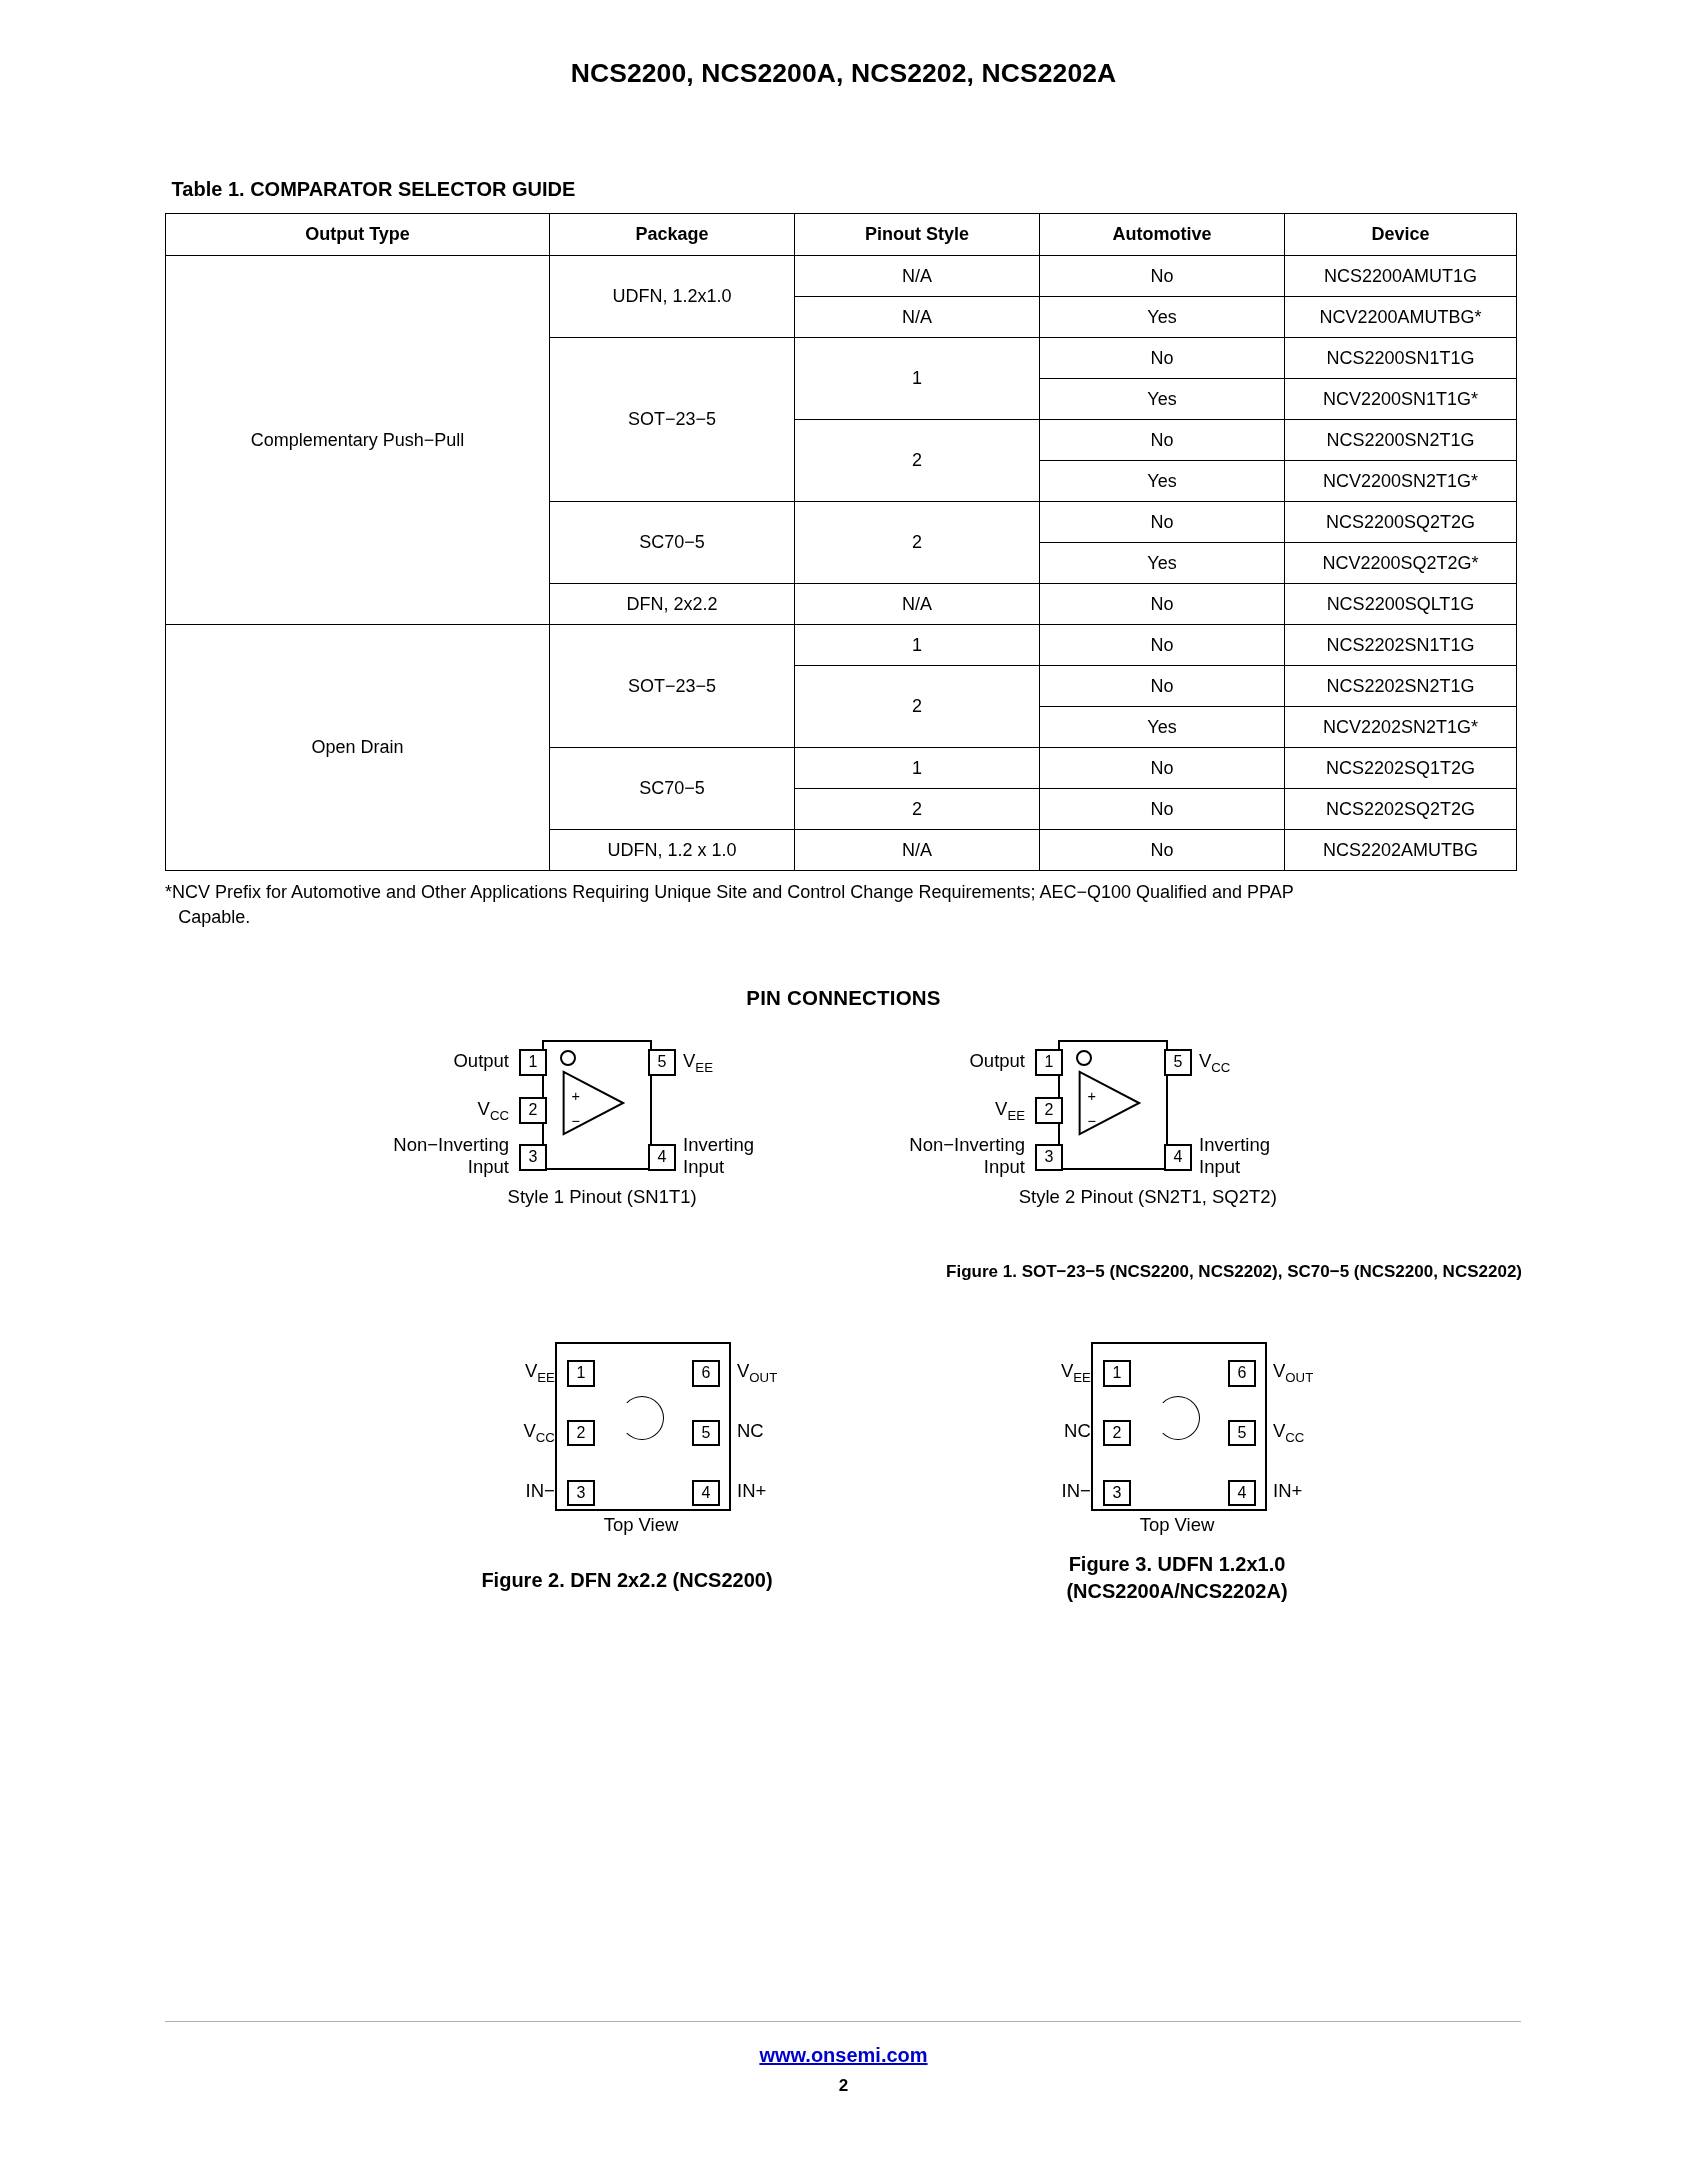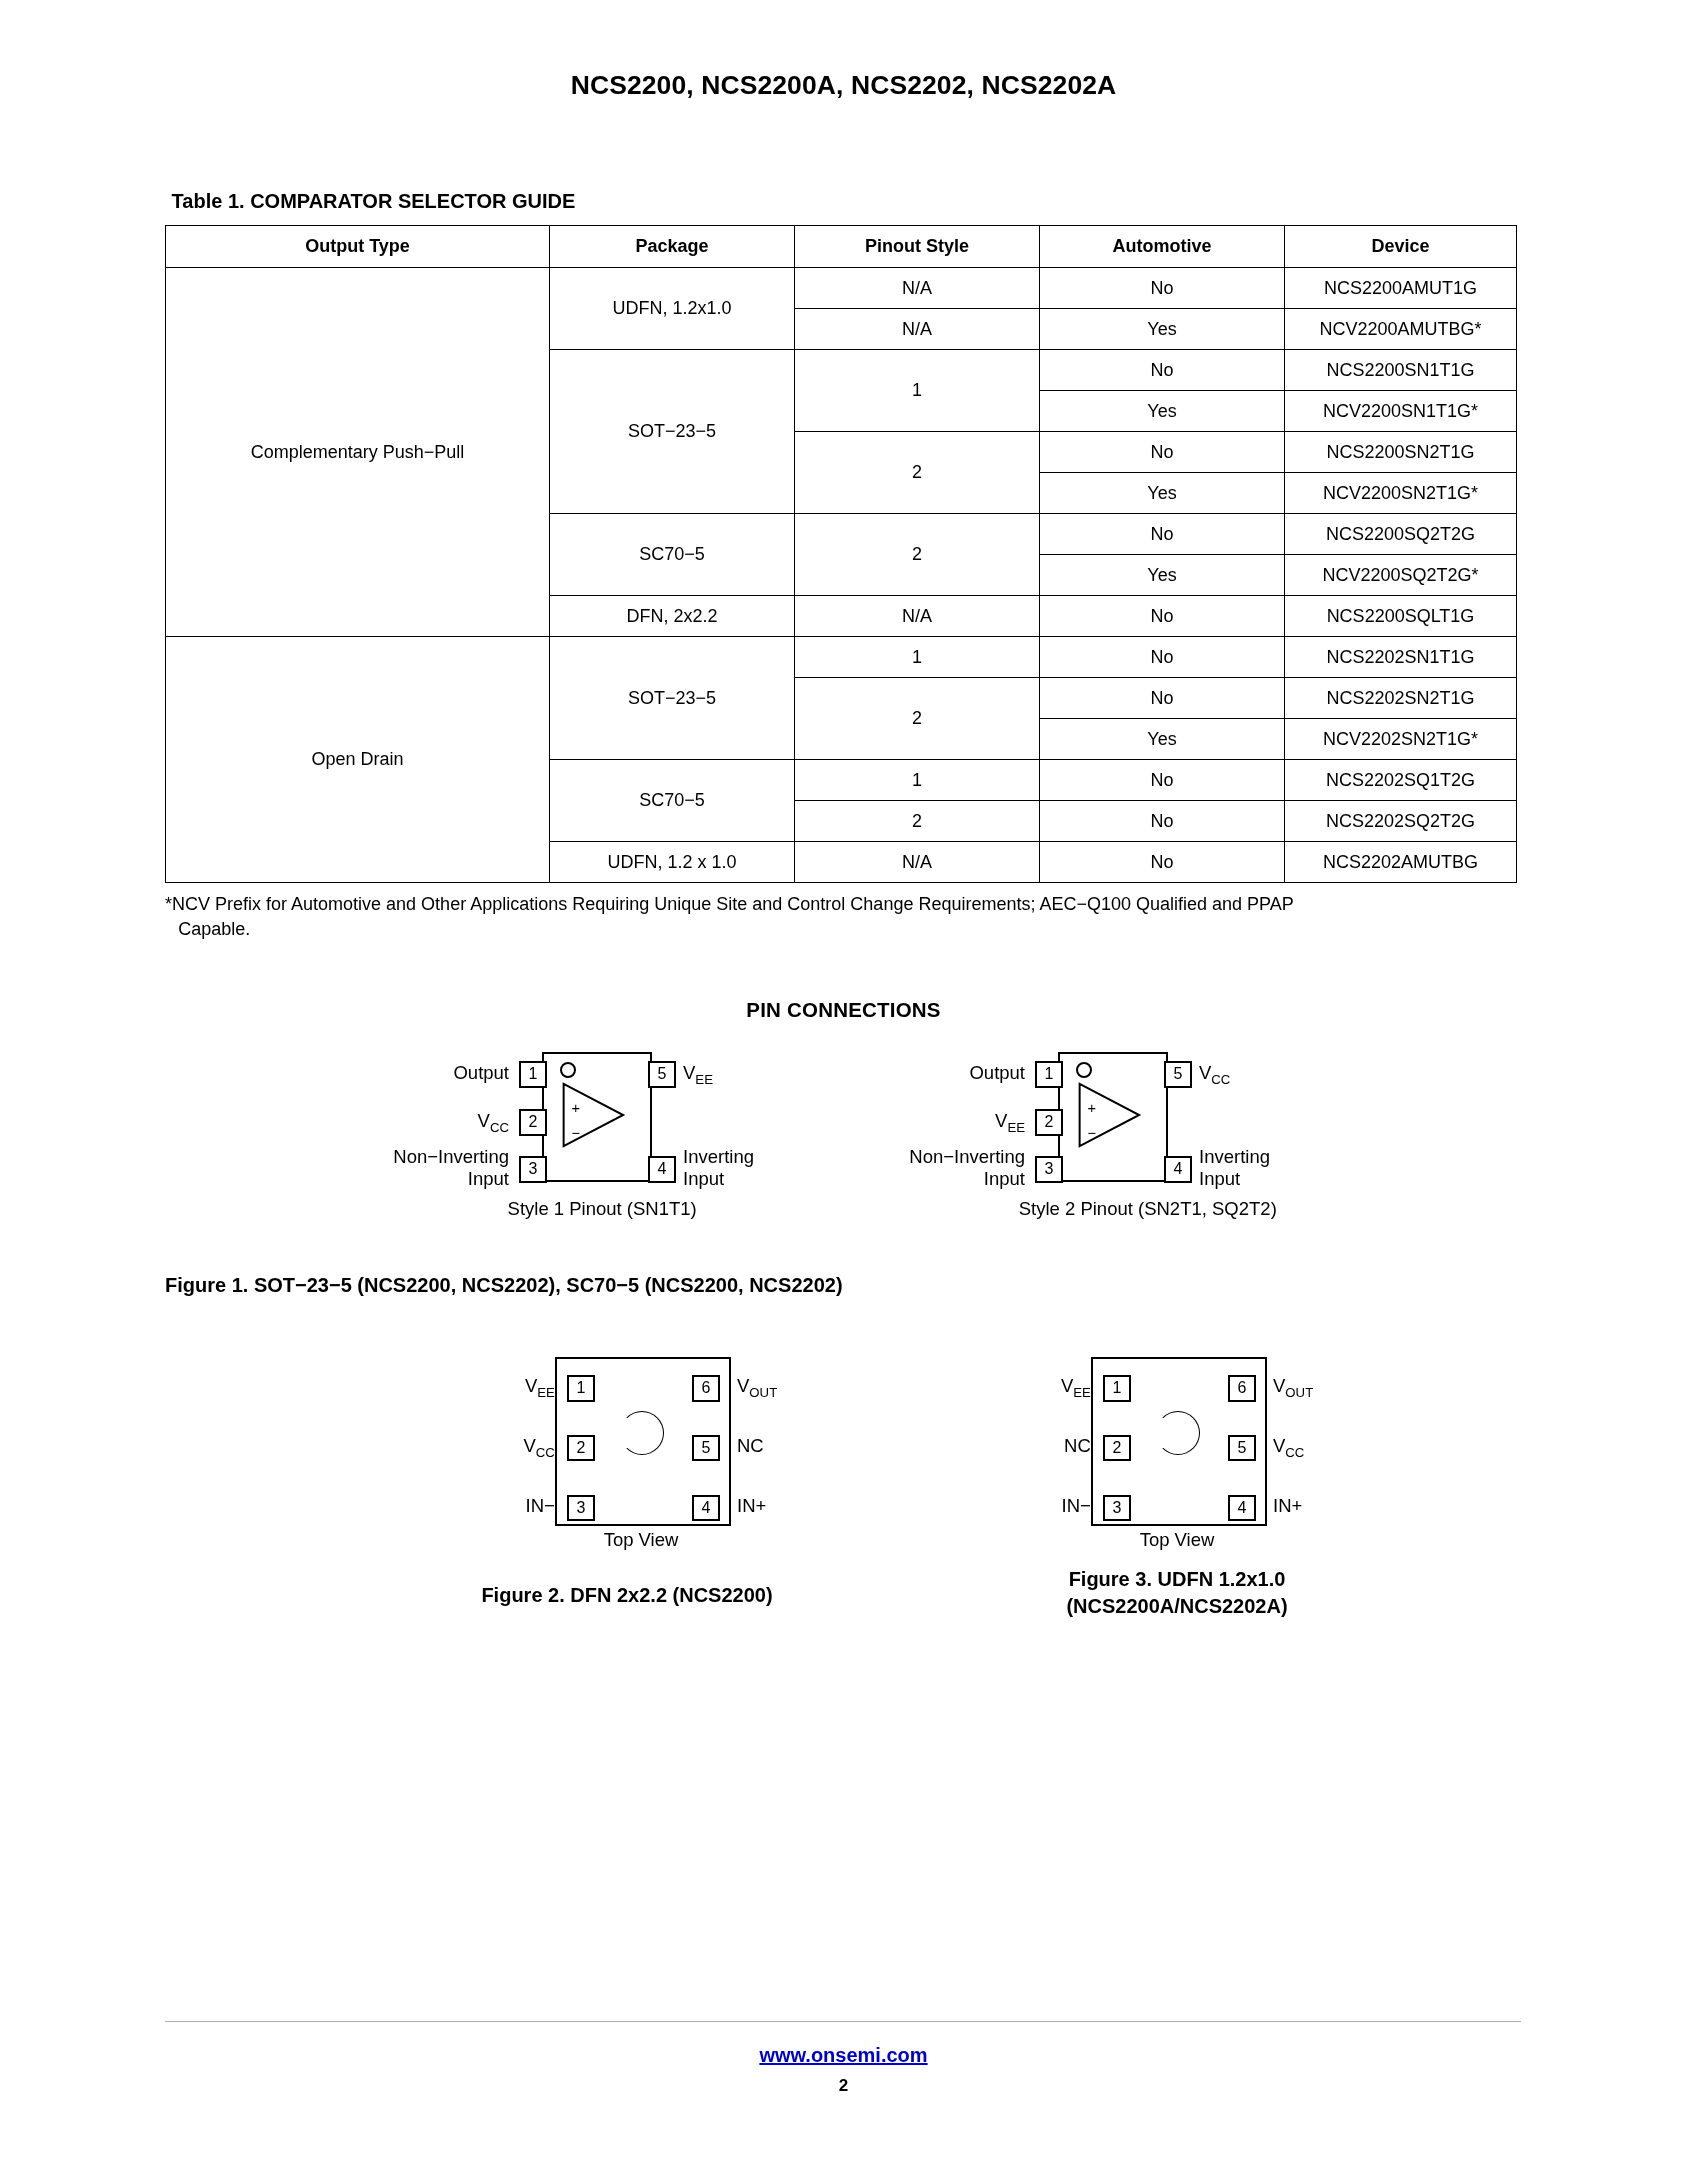--- a/index.html
+++ b/index.html
@@ -12,21 +12,21 @@
     height: 2183px;
     font-family: "Liberation Sans", sans-serif;
     color: #000000;
     position: relative;
   }
   .page {
     position: relative;
     width: 1687px;
     height: 2183px;
     box-sizing: border-box;
-    padding: 12px 165px;
+    padding: 0 165px;
   }
   .doc-title {
     text-align: center;
     font-size: 26.5px;
     font-weight: bold;
     padding-top: 58px;
     letter-spacing: 0.1px;
   }
   .table-caption {
     font-size: 20px;
@@ -133,22 +133,22 @@
   .sub { font-size: 13.2px; vertical-align: sub; }
   .tri-svg { position: absolute; left: 119px; top: 26.5px; }
 
   .style-label {
     position: absolute;
     font-size: 18.5px;
     white-space: nowrap;
   }
 
   .fig-caption {
-    text-align: left;
-    font-size: 20px;
+    text-align: right;
+    font-size: 17px;
     font-weight: bold;
     margin-top: 6.6px;
   }
 
   
   .fig-row2 {
     position: relative;
     height: 218px;
     margin-top: 60px;
   }

